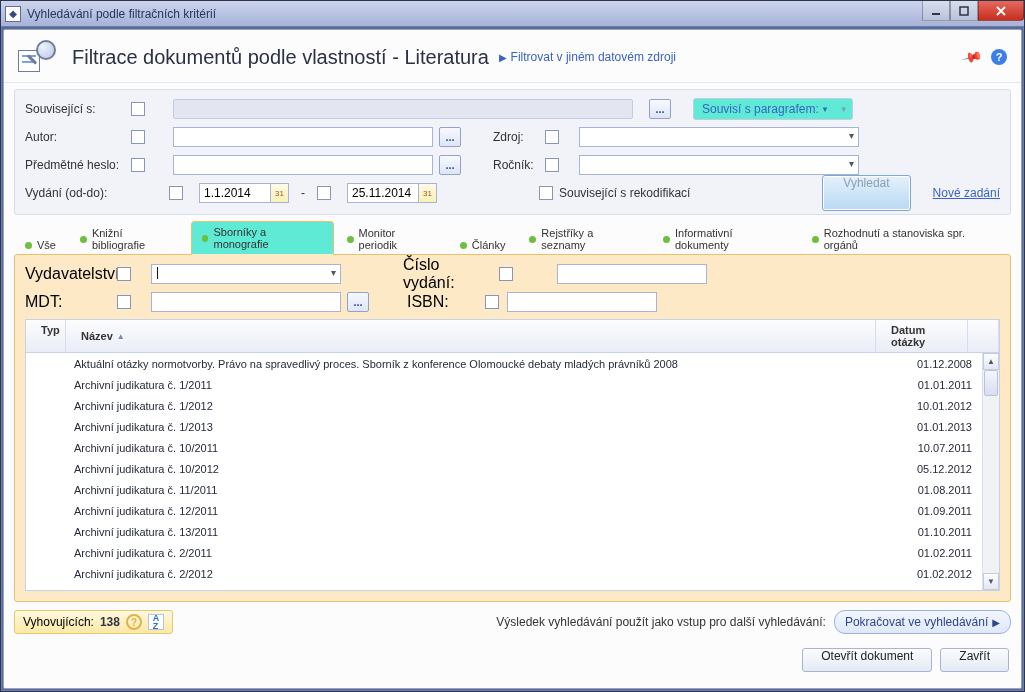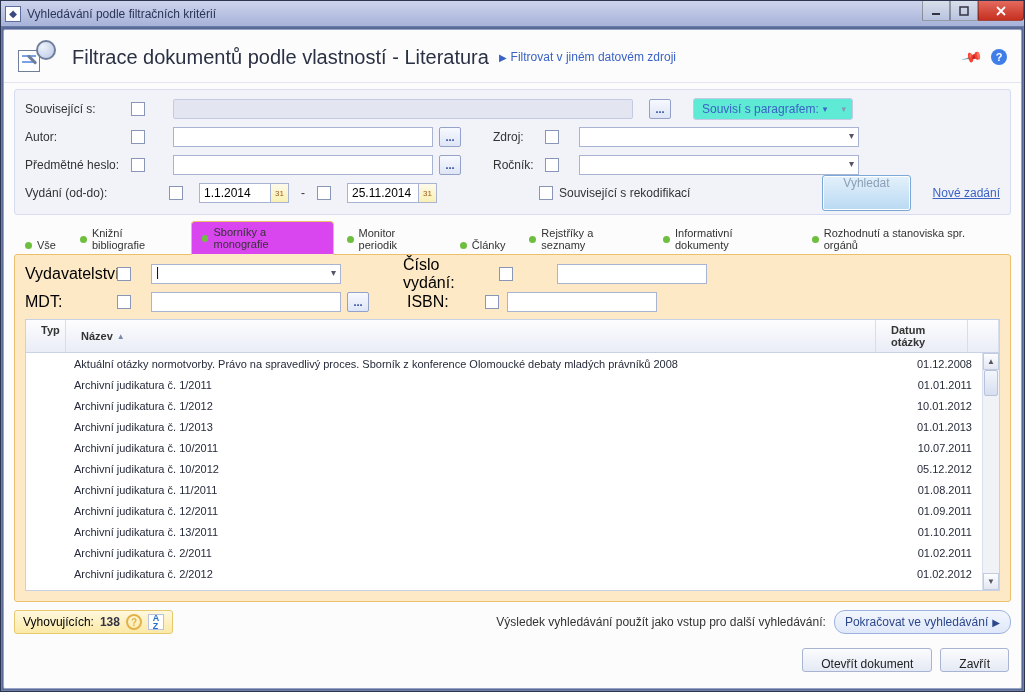--- a/index.html
+++ b/index.html
@@ -118,21 +118,21 @@
   .tabs {
     display:flex; align-items:flex-end; margin:6px 10px -1px 10px; font-size:11px;
     gap:2px;
   }
   .tab {
     display:flex; align-items:center; gap:5px; padding:4px 10px;
     border:1px solid transparent; border-bottom:none; color:#333;
   }
   .tab .dot{ width:7px;height:7px;border-radius:50%;background:#6fbf3f;display:inline-block;}
   .tab.active {
-    background:#d946ef; border:1px solid #eac06e; border-bottom:1px solid #fde9c6;
+    background:#5eead4; border:1px solid #eac06e; border-bottom:1px solid #fde9c6;
     border-radius:4px 4px 0 0; position:relative; z-index:2;justify-content:space-between;
   }
   
   .subarea {
     margin:0 10px 8px 10px; border:1px solid #eac06e; background:#fde9c6;
     border-radius:3px; padding:8px 10px 10px 10px;
   }
   .subarea .frow label.fl{ width:86px; }
   .subarea .combo{ width:190px; }
   .subarea input.text{ width:190px; }
@@ -195,21 +195,21 @@
   .continue {
     height:24px; padding:0 10px; border:1px solid #9fb2df;
     background:linear-gradient(#f2f6fd,#dfe8fa); color:#2d478c; border-radius:11px;
     font-size:12px; display:flex; align-items:center; gap:4px;
   }
   
   .footer {
     display:flex; justify-content:flex-end; gap:8px; padding:6px 12px 10px 12px;
   }
   .btn {
-    height:24px; padding:8px 18px; border:1px solid #a9b4d2;
+    height:24px; padding:0 18px; border:1px solid #a9b4d2;
     background:linear-gradient(#fbfcfe,#e4e9f4); font-size:12px; color:#222;
     border-radius:3px;
   }
 </style>
 </head>
 <body>
 
 <div class="window">
 
   <div class="titlebar">

